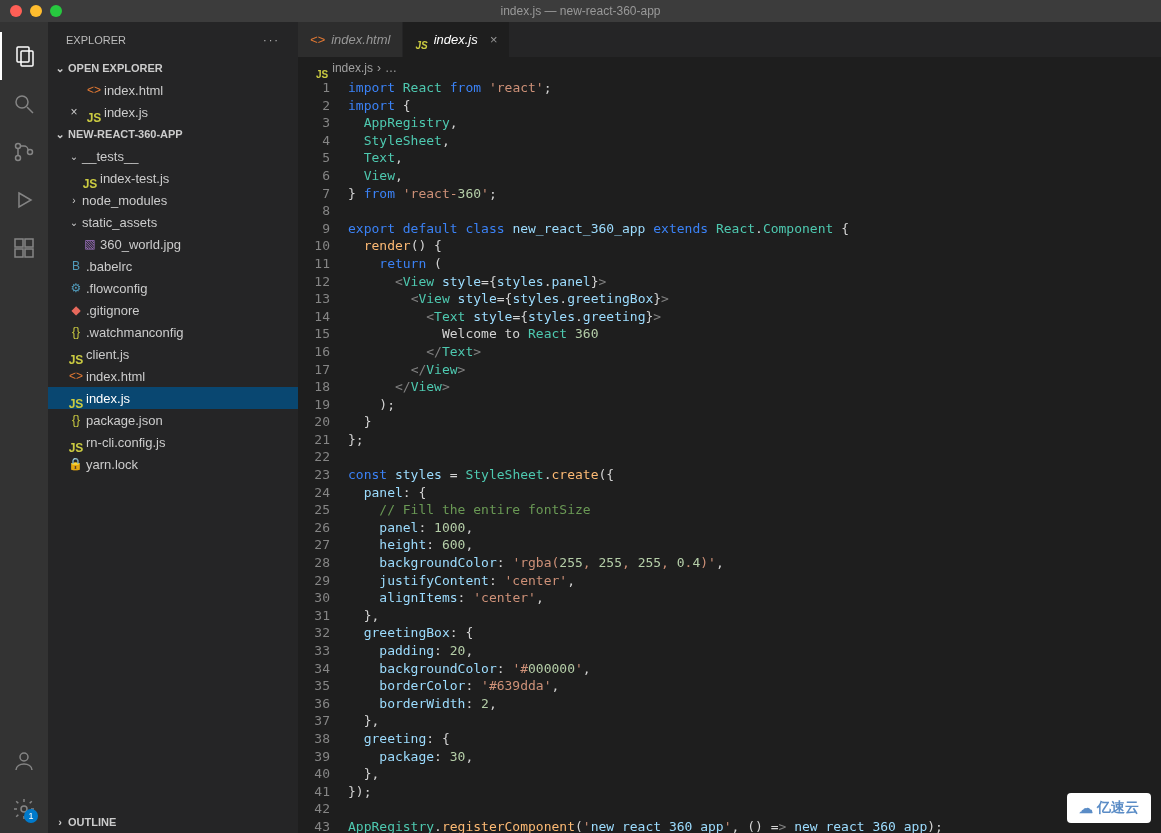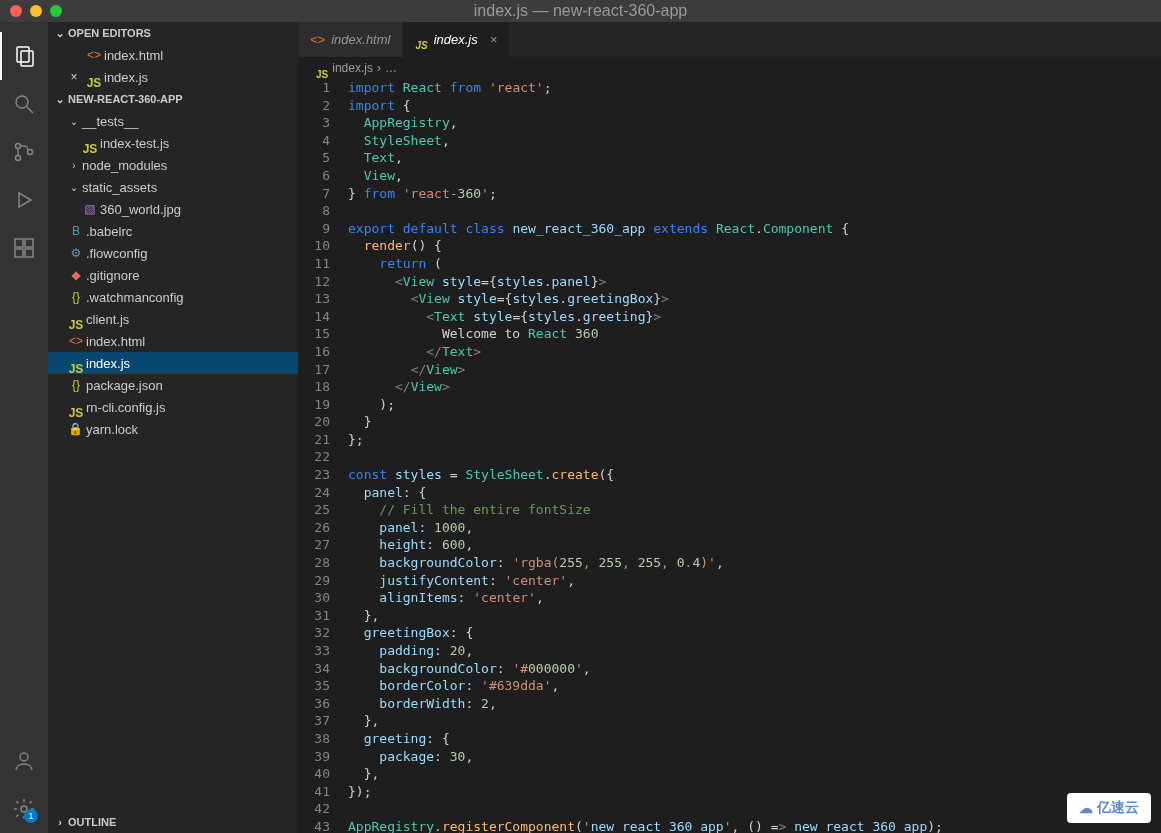--- a/index.html
+++ b/index.html
@@ -21,21 +21,21 @@
 }
 .traffic-lights { display: flex; gap: 8px; padding-left: 10px; }
 .tl { width: 12px; height: 12px; border-radius: 50%; }
 .tl.red { background: #ff5f56; }
 .tl.yellow { background: #ffbd2e; }
 .tl.green { background: #27c93f; }
 .title-text {
   position: absolute;
   left: 50%;
   transform: translateX(-50%);
-  font-size: 16px;
+  font-size: 12px;
   color: #999;
 }
 .main { display: flex; height: calc(100% - 22px); }
 .activity-bar {
   width: 48px;
   background: #333;
   display: flex;
   flex-direction: column;
   align-items: center;
   padding-top: 10px;
@@ -238,23 +238,27 @@
     <div class="ab-icon">
       <svg viewBox="0 0 24 24" fill="none" stroke="currentColor" stroke-width="1.5">
           <circle cx="12" cy="12" r="3"></circle>
           <path d="M12 2v3M12 19v3M4.2 4.2l2.1 2.1M17.7 17.7l2.1 2.1M2 12h3M19 12h3M4.2 19.8l2.1-2.1M17.7 6.3l2.1-2.1"></path>
         </svg>
       <span class="badge">1</span>
     </div>
   </div>
 
   <div class="sidebar">
+    <div class="sb-header">
+      <span>EXPLORER</span>
+      <span class="sb-more">···</span>
+    </div>
     <div class="sb-section-head">
       <span class="chev">⌄</span>
-      <span>OPEN EDITORS</span>
+      <span>OPEN EXPLORER</span>
     </div>
     <div id="open-editors-list">
         <div class="tree-item ind-1">
           <span class="icon-slot"></span>
           <span class="icon-slot ic-html">&lt;&gt;</span>
           <span>index.html</span>
         </div>
         <div class="tree-item ind-1">
           <span class="icon-slot">×</span>
           <span class="icon-slot ic-js">JS</span>

